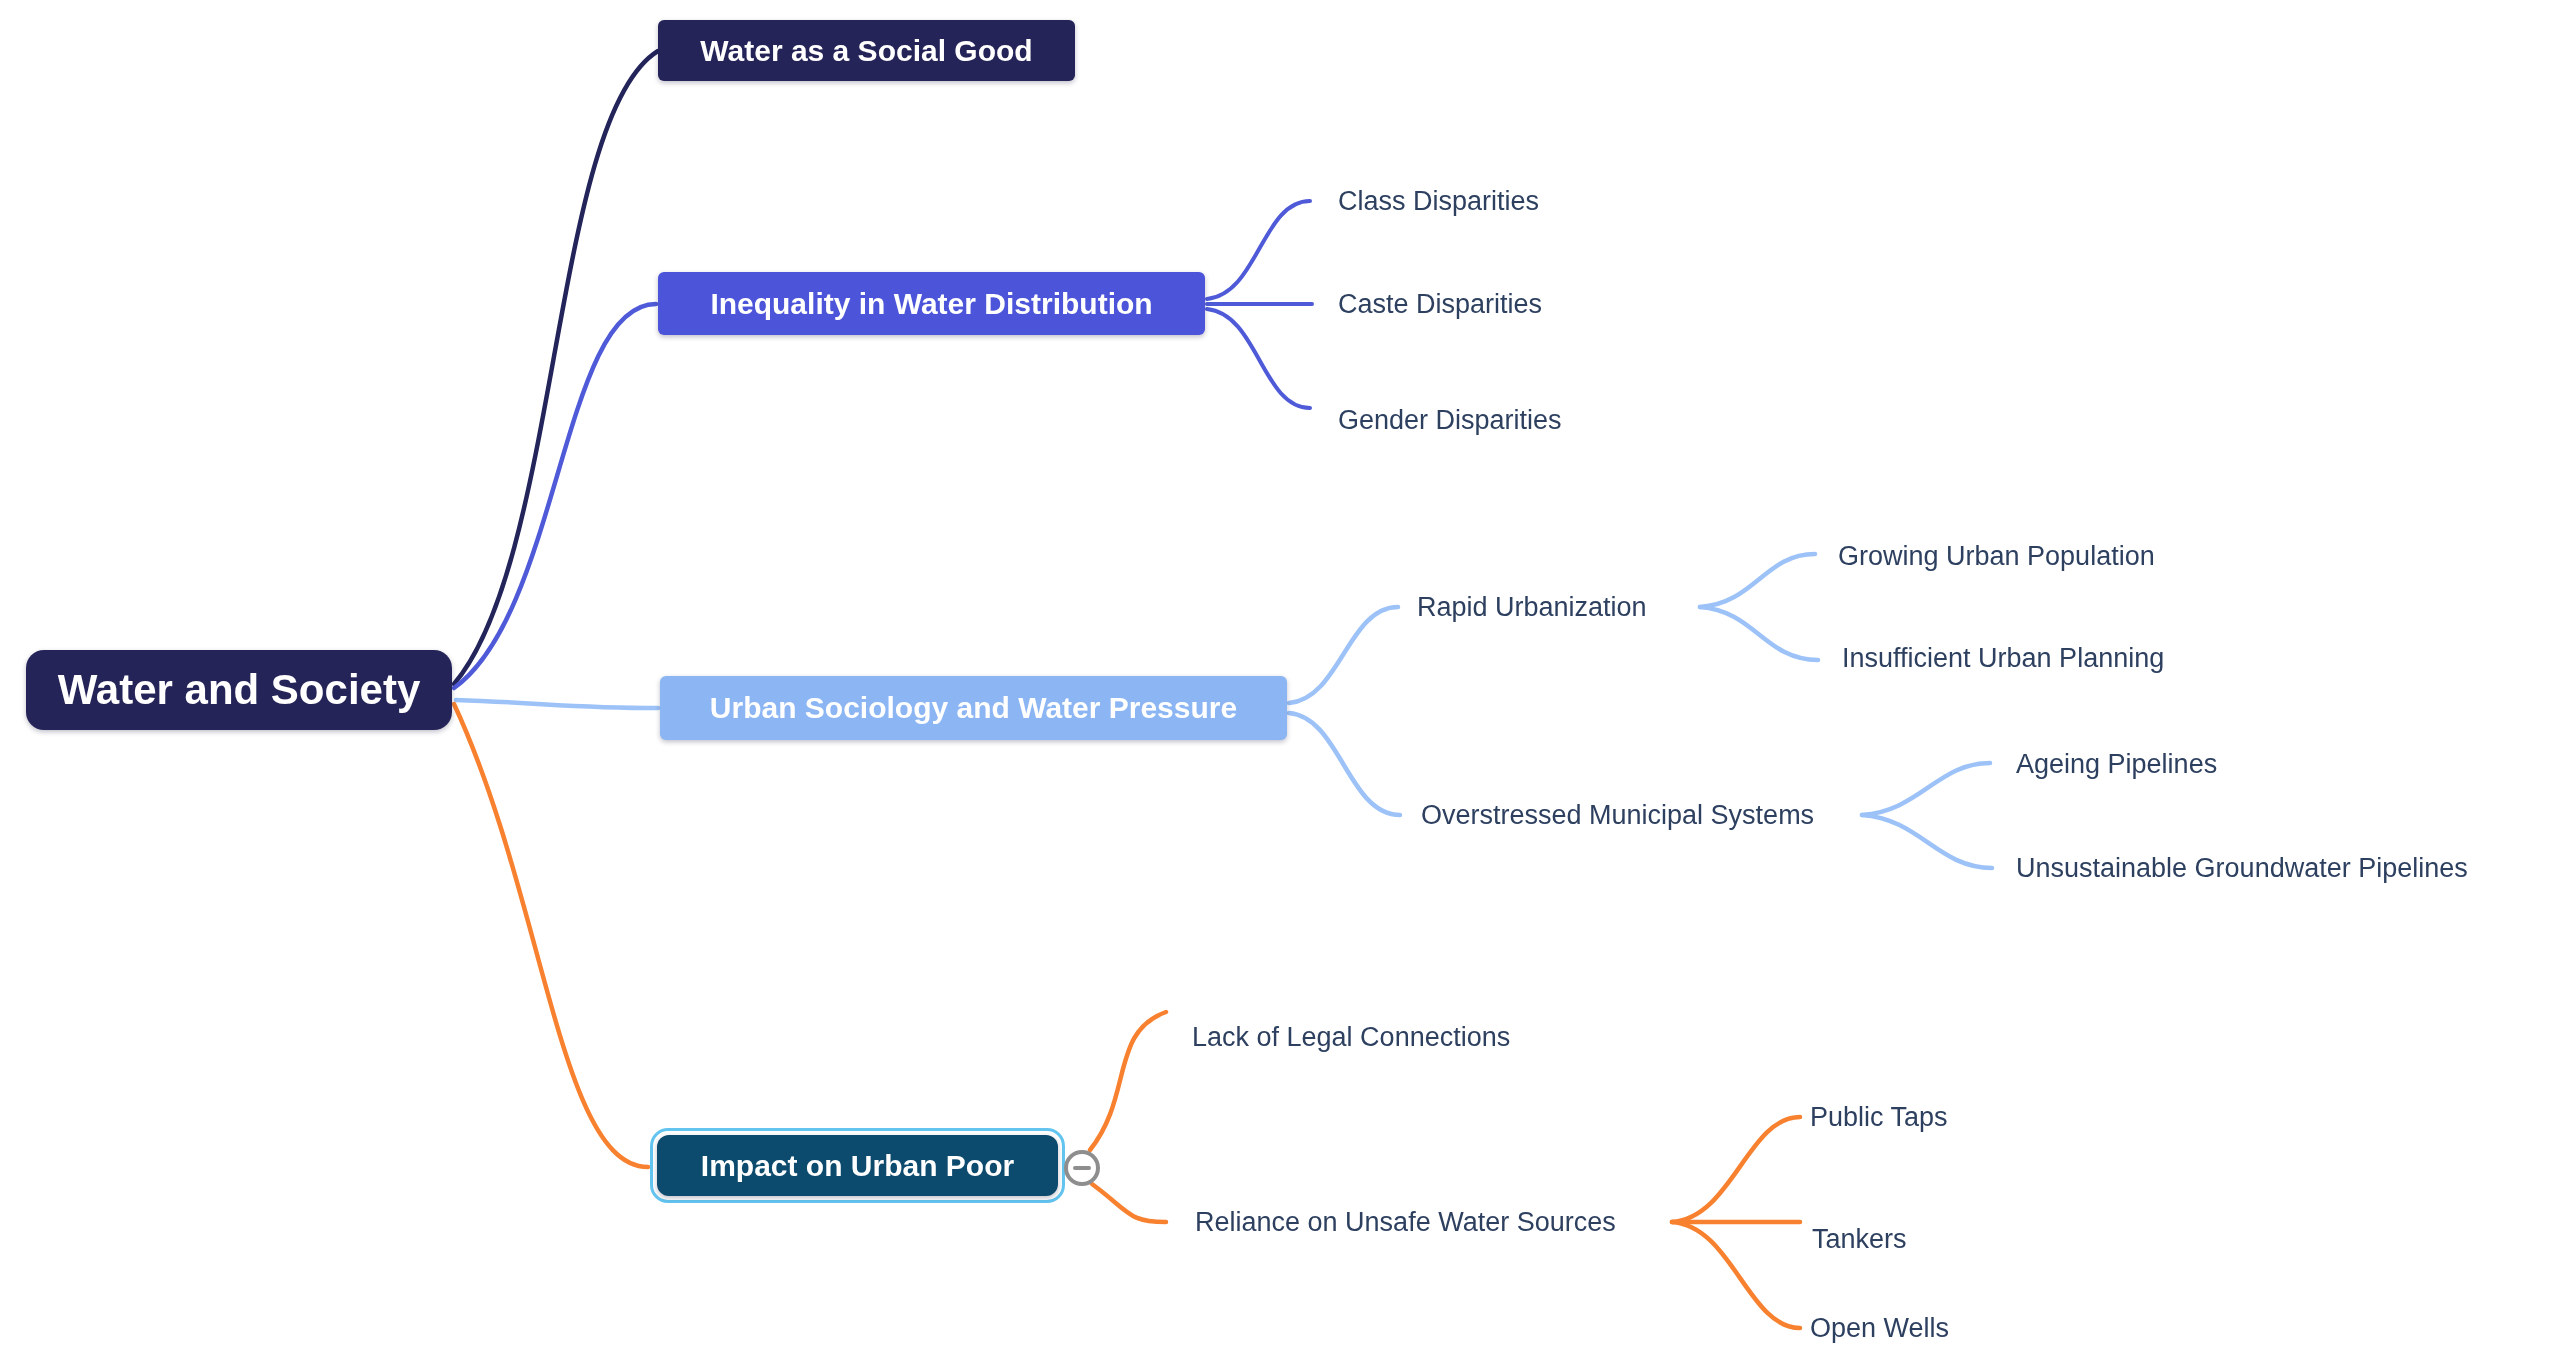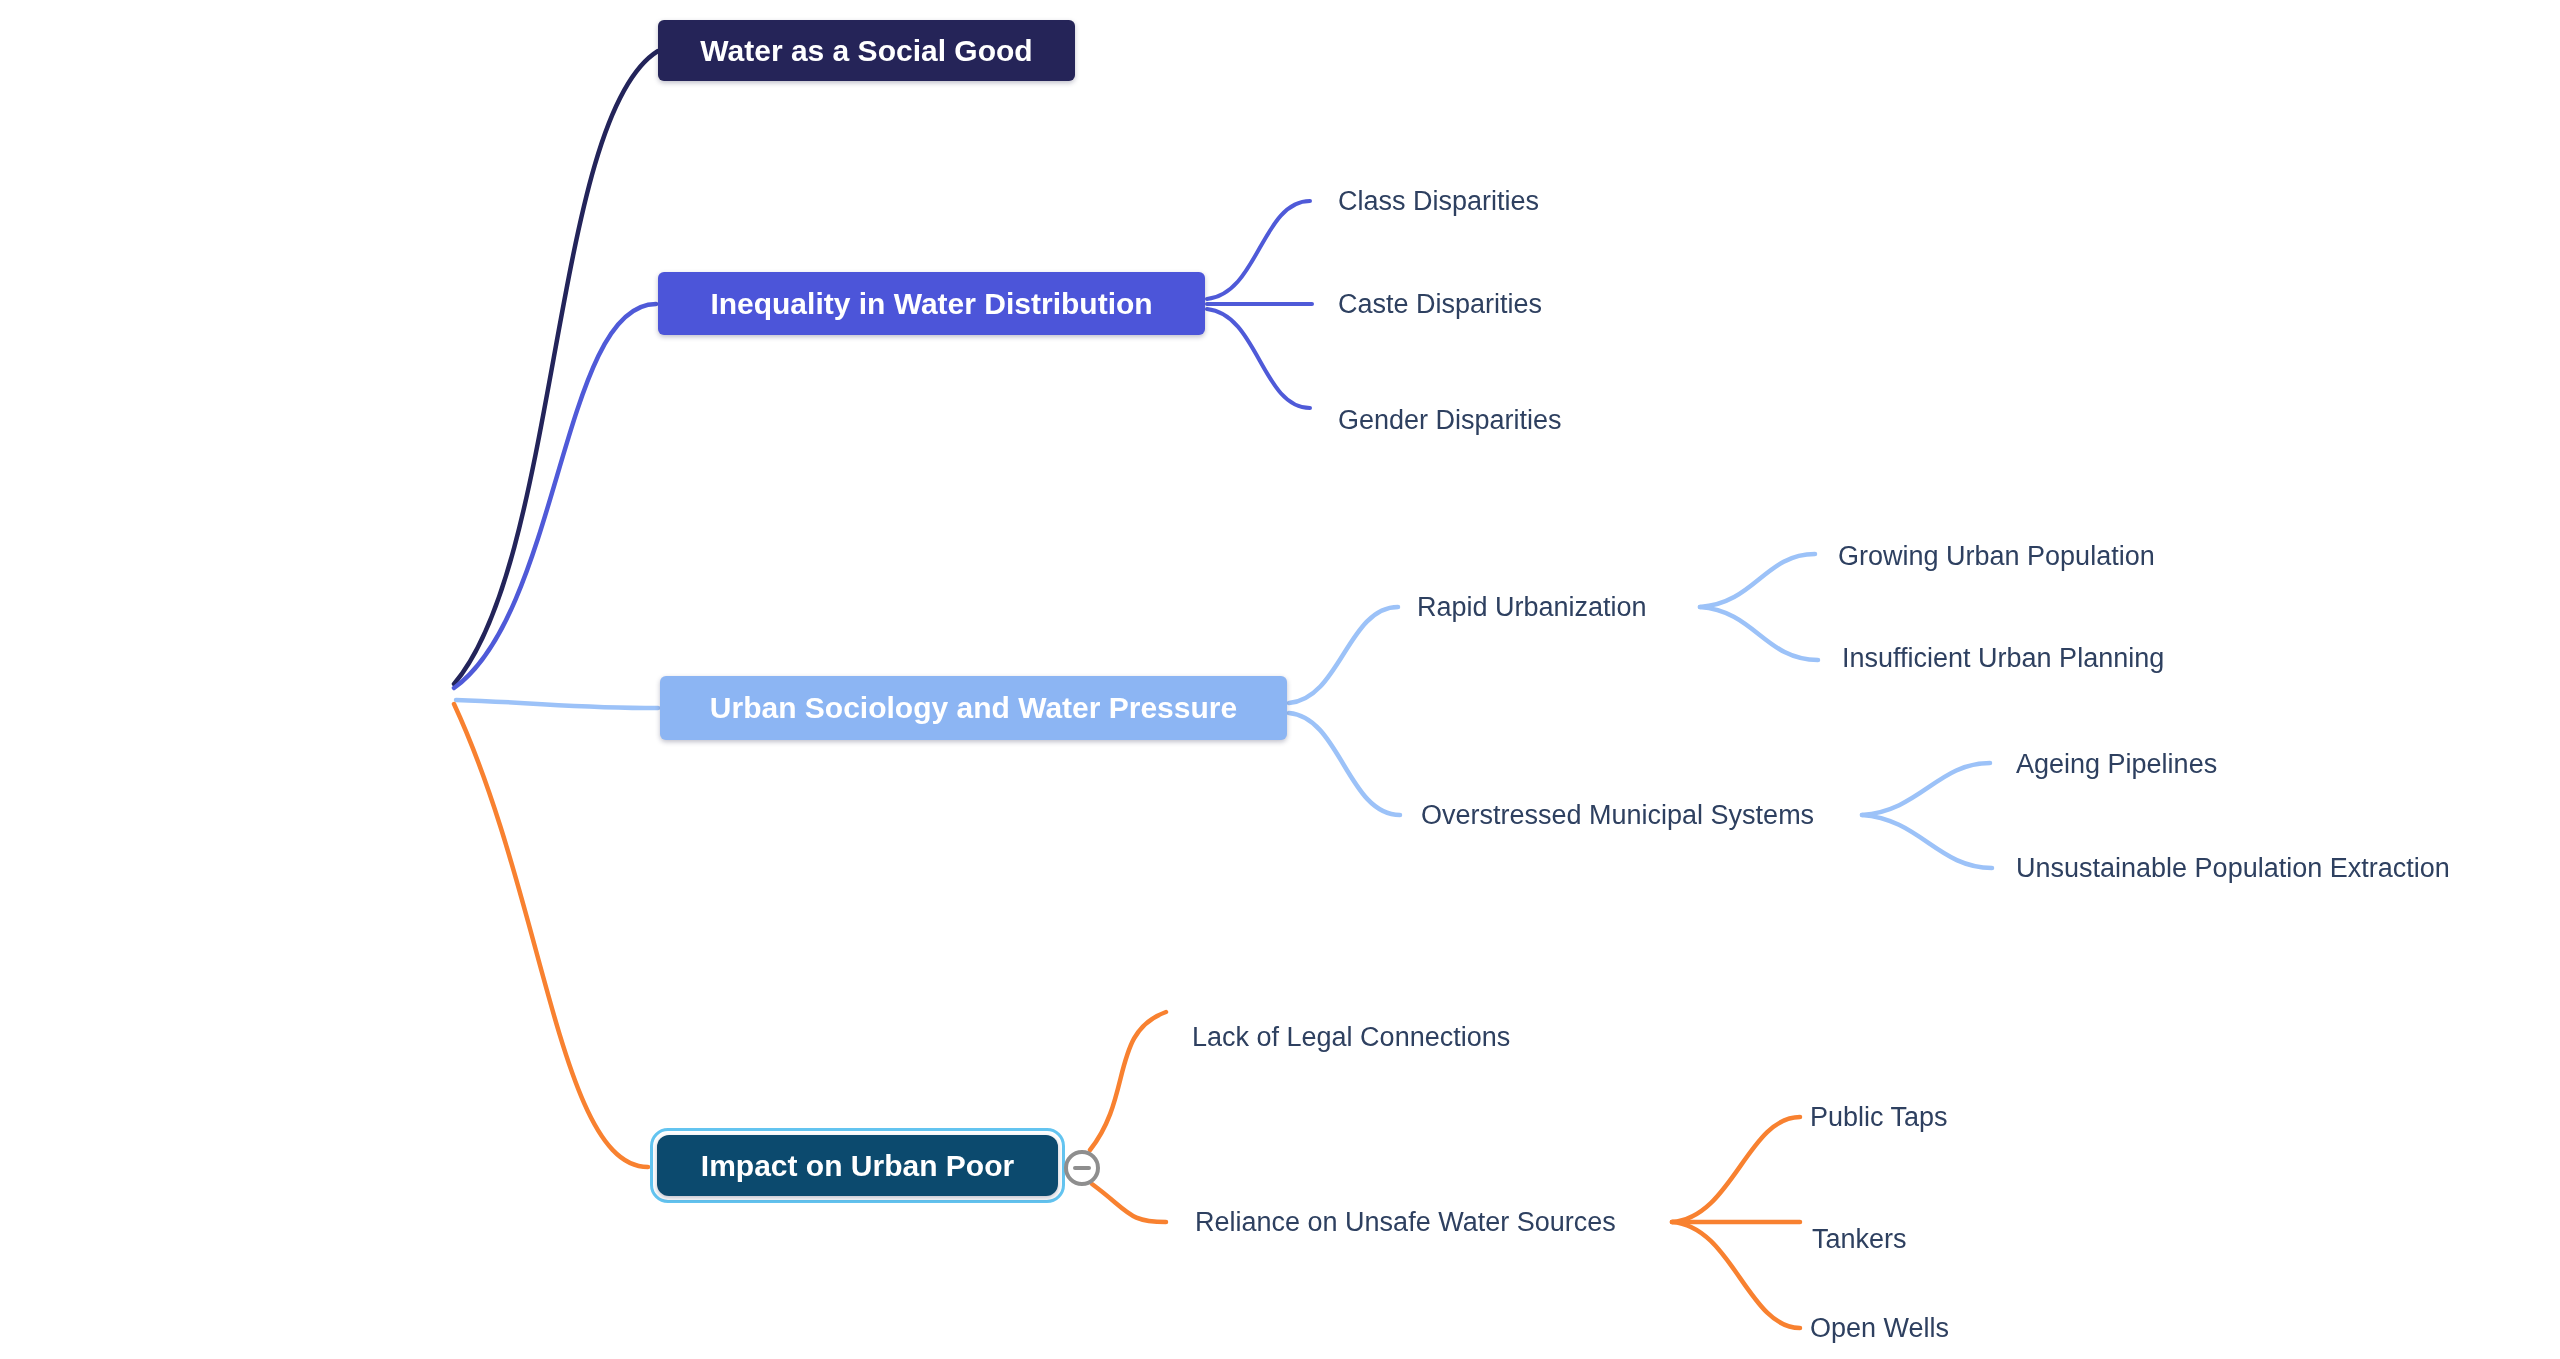--- a/index.html
+++ b/index.html
@@ -91,20 +91,21 @@
     <path d="M 1862 815 C 1920 811, 1938 763, 1990 763" stroke="#9cc2f8" stroke-width="4.5" stroke-linecap="round"></path>
     <path d="M 1862 815 C 1920 819, 1938 868, 1992 868" stroke="#9cc2f8" stroke-width="4.5" stroke-linecap="round"></path>
 
     <path d="M 1090 1150 C 1133 1096, 1110 1032, 1166 1012" stroke="#f88130" stroke-width="4.5" stroke-linecap="round"></path>
     <path d="M 1092 1184 C 1130 1212, 1128 1222, 1166 1222" stroke="#f88130" stroke-width="4.5" stroke-linecap="round"></path>
     <path d="M 1672 1222 C 1732 1218, 1748 1117, 1800 1117" stroke="#f88130" stroke-width="4.5" stroke-linecap="round"></path>
     <path d="M 1672 1222 L 1800 1222" stroke="#f88130" stroke-width="4.5" stroke-linecap="round"></path>
     <path d="M 1672 1222 C 1732 1226, 1748 1328, 1800 1328" stroke="#f88130" stroke-width="4.5" stroke-linecap="round"></path>
   </svg>
 
+  <div class="topic root-topic">Water and Society</div>
 
   <div class="topic t-social">Water as a Social Good</div>
 
   <div class="topic t-inequality">Inequality in Water Distribution</div>
 
   <div class="topic t-urban">Urban Sociology and Water Pressure</div>
 
   <div class="sel-ring">
     <div class="t-impact">Impact on Urban Poor</div>
   </div>
@@ -114,21 +115,21 @@
 
   <div class="leaf l-class">Class Disparities</div>
   <div class="leaf l-caste">Caste Disparities</div>
   <div class="leaf l-gender">Gender Disparities</div>
 
   <div class="leaf l-rapid">Rapid Urbanization</div>
   <div class="leaf l-growing">Growing Urban Population</div>
   <div class="leaf l-insufficient">Insufficient Urban Planning</div>
   <div class="leaf l-overstressed">Overstressed Municipal Systems</div>
   <div class="leaf l-ageing">Ageing Pipelines</div>
-  <div class="leaf l-unsustainable">Unsustainable Population Extraction</div>
+  <div class="leaf l-unsustainable">Unsustainable Groundwater Pipelines</div>
 
   <div class="leaf l-lack">Lack of Legal Connections</div>
   <div class="leaf l-reliance">Reliance on Unsafe Water Sources</div>
   <div class="leaf l-publictaps">Public Taps</div>
   <div class="leaf l-tankers">Tankers</div>
   <div class="leaf l-openwells">Open Wells</div>
 
 </div>
 
 </body></html>

